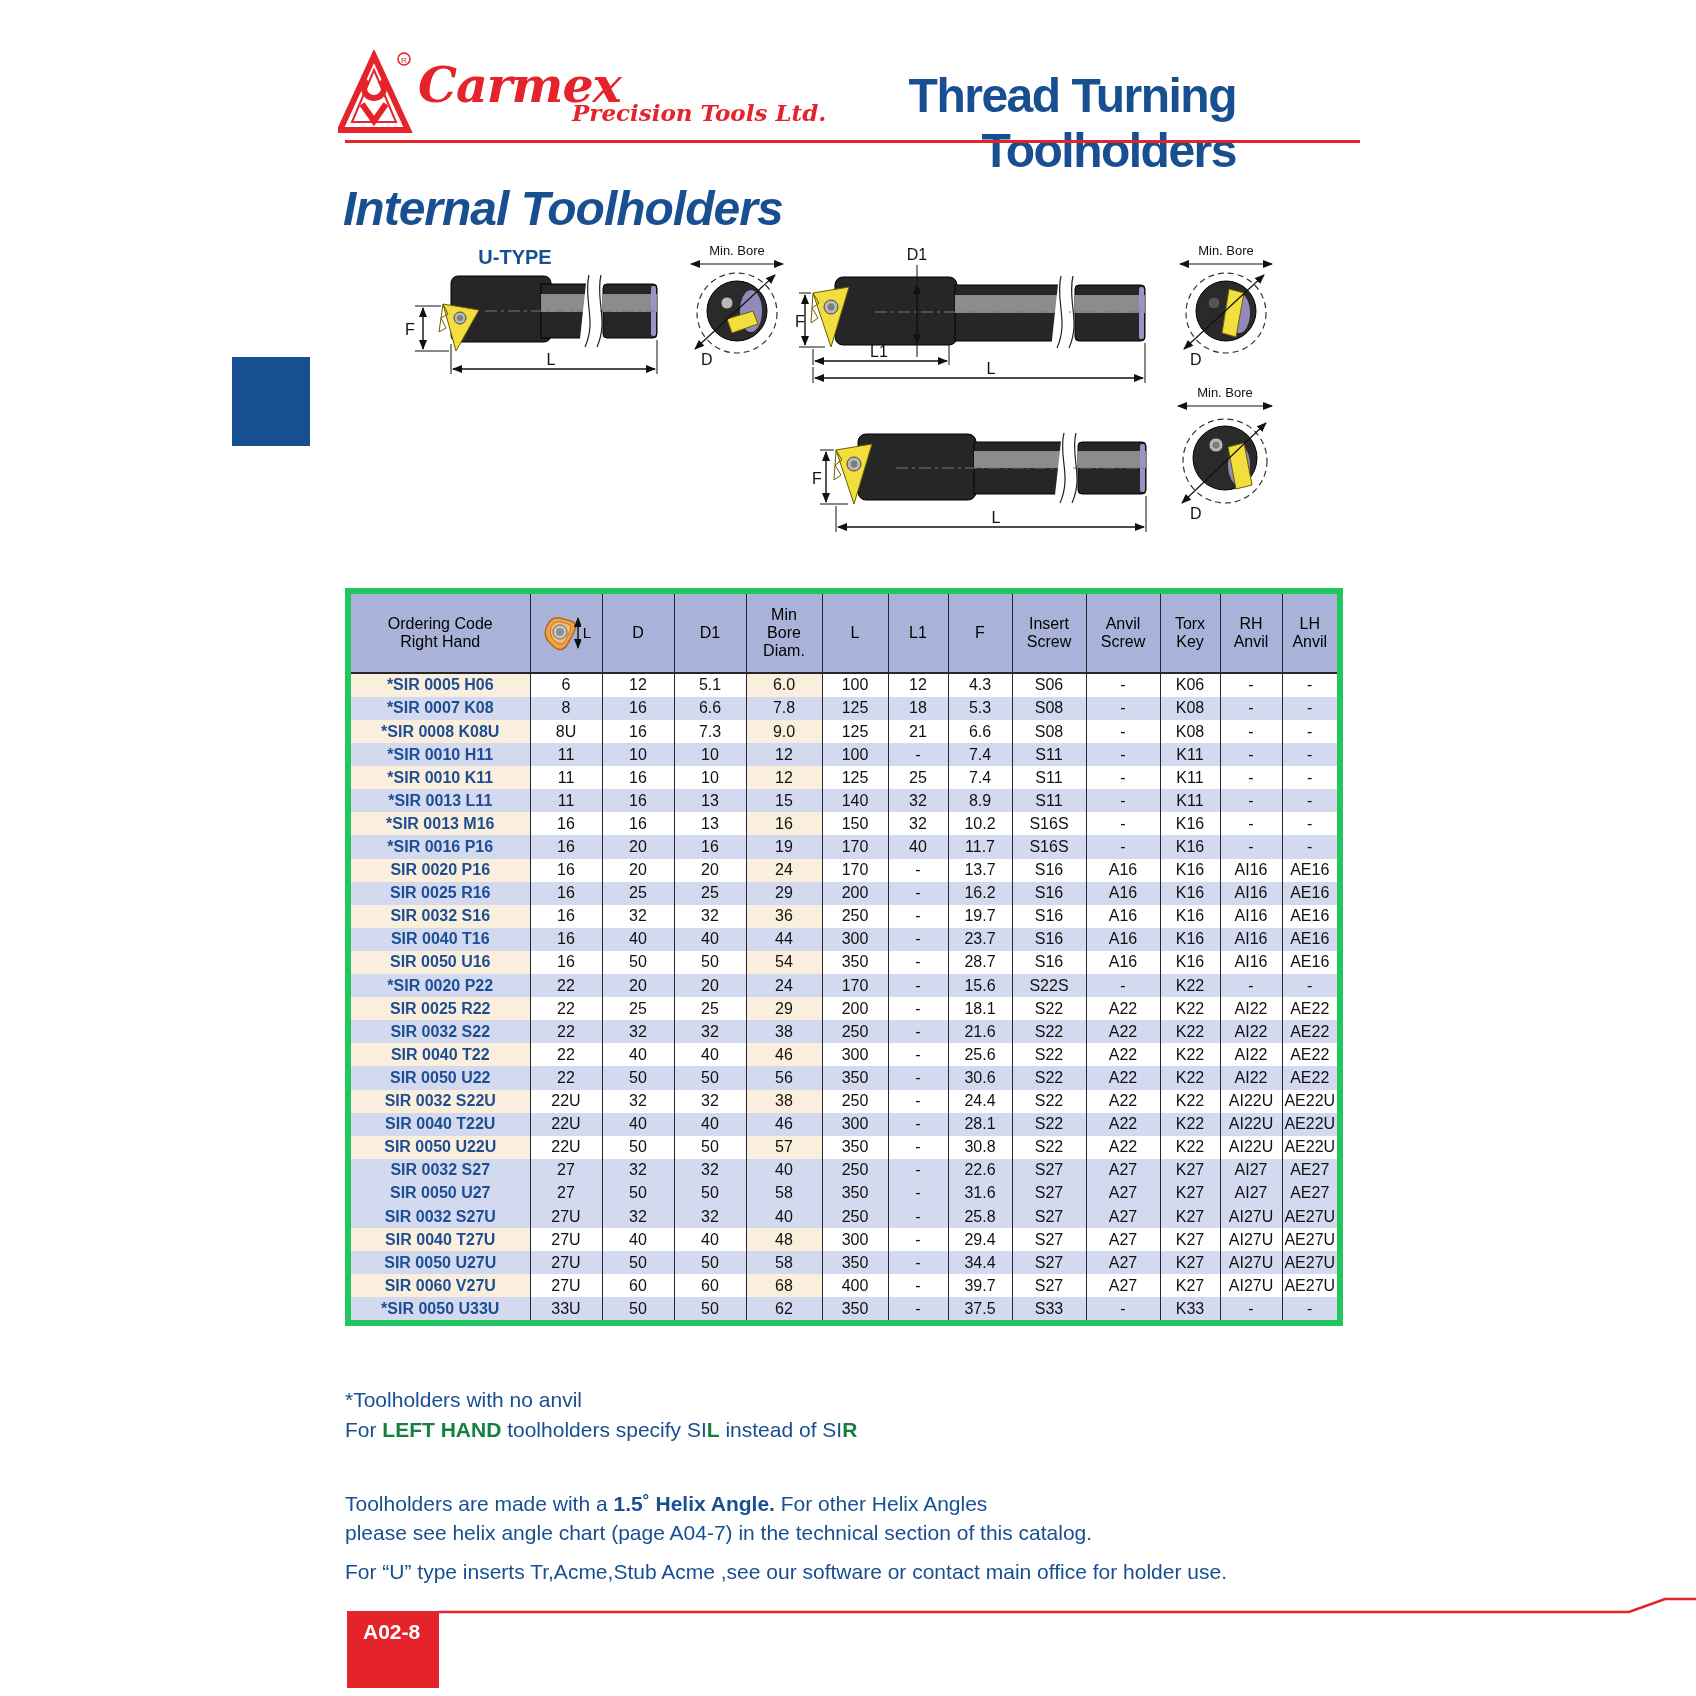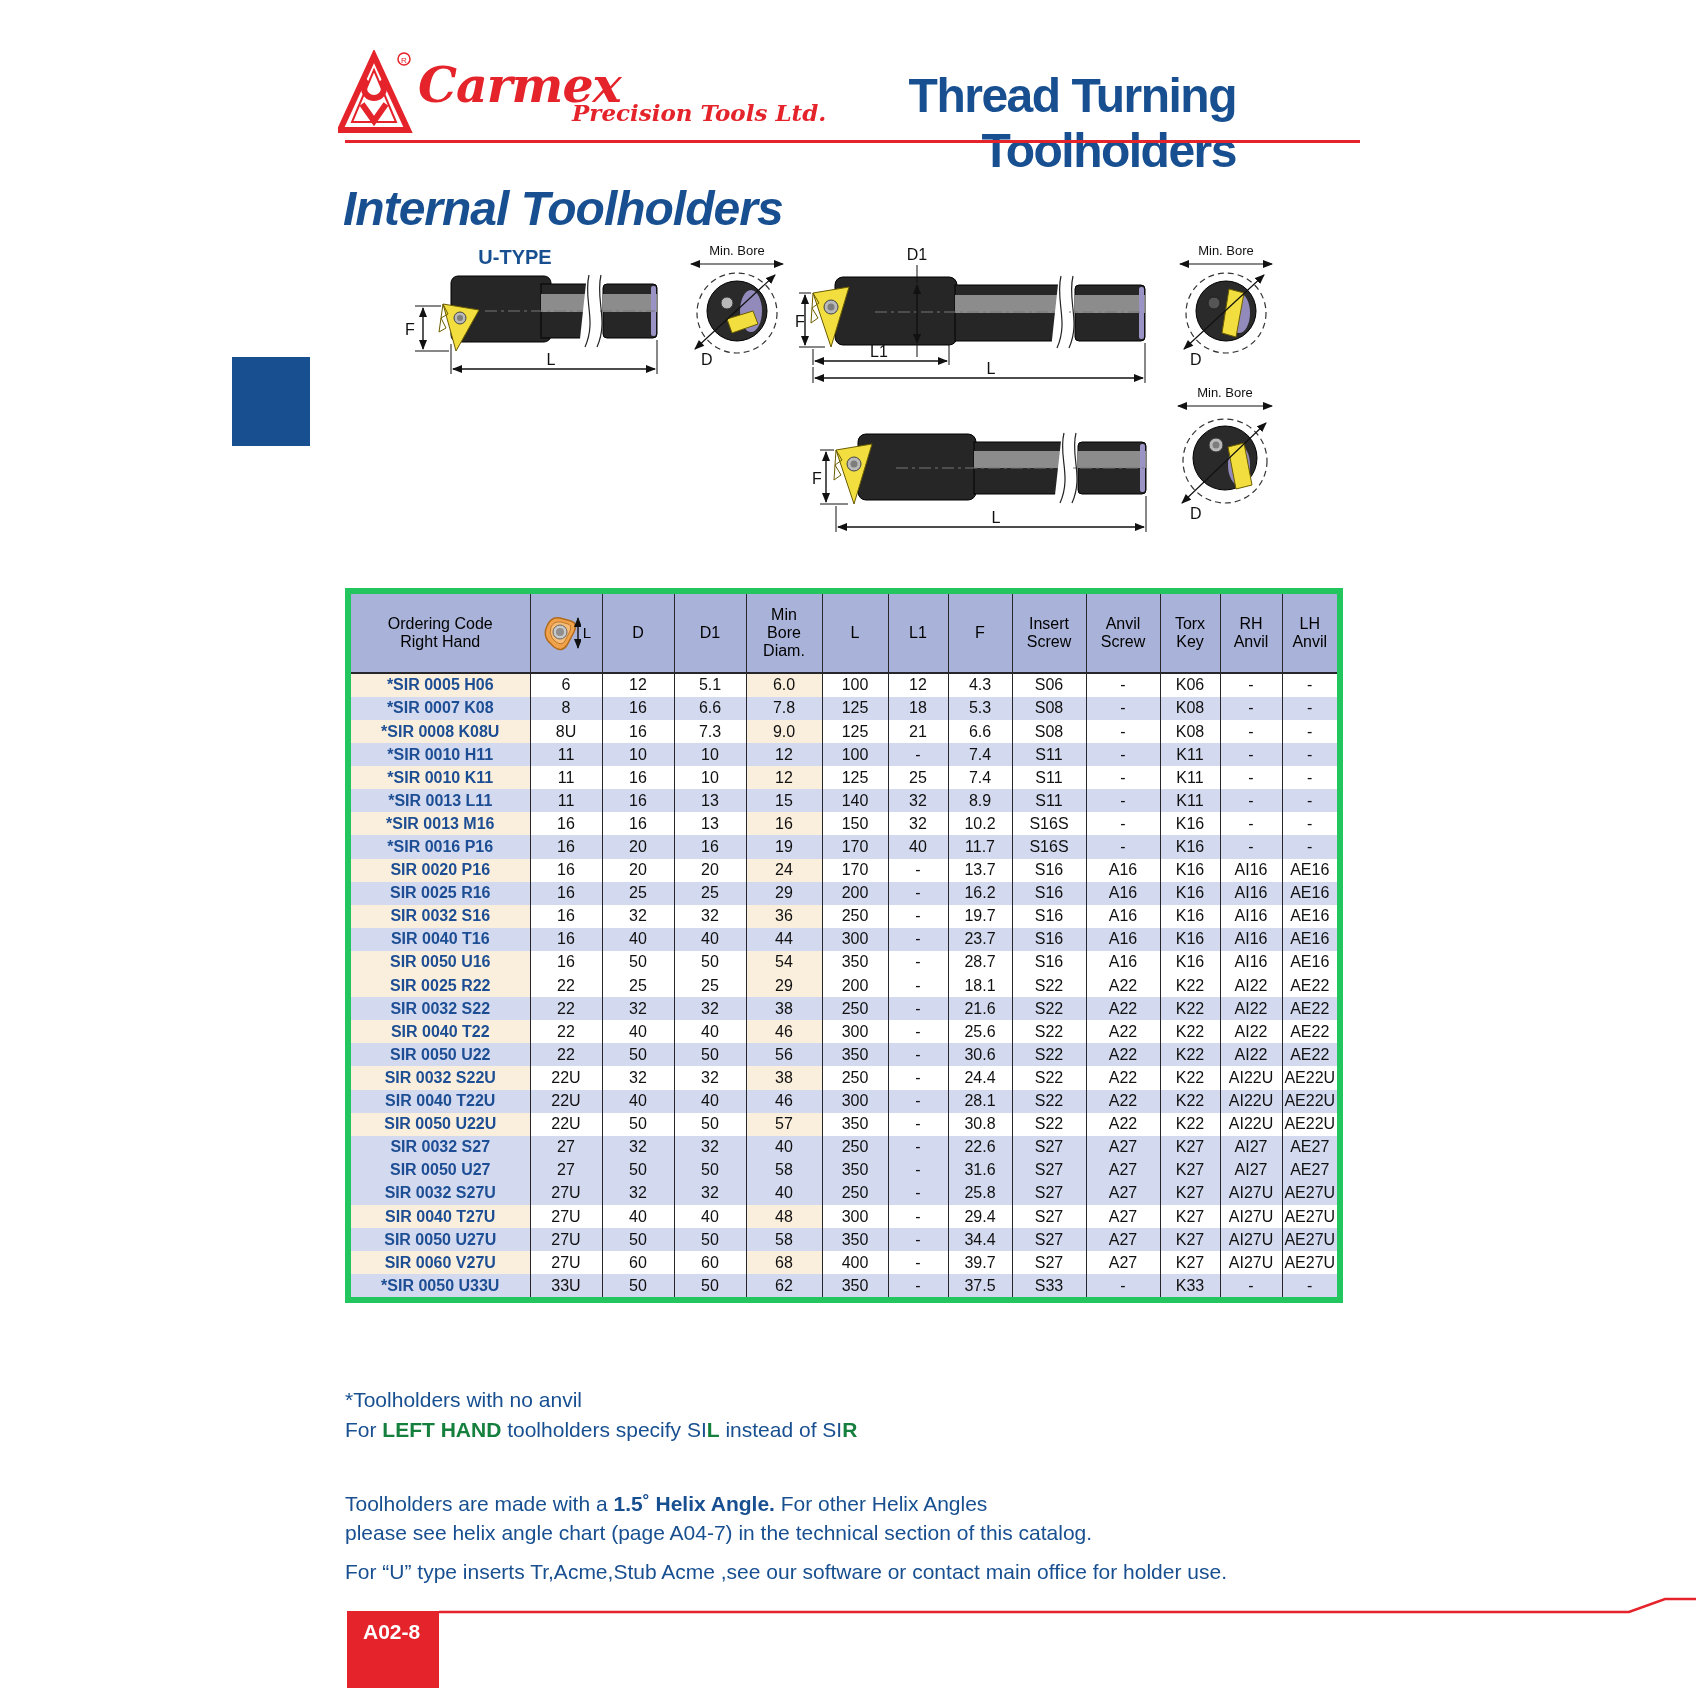--- a/index.html
+++ b/index.html
@@ -464,20 +464,35 @@
             <td class="bore-cell">54</td>
             <td>350</td>
             <td>-</td>
             <td>28.7</td>
             <td>S16</td>
             <td>A16</td>
             <td>K16</td>
             <td>AI16</td>
             <td>AE16</td>
           </tr>
+          <tr class="row-dark">
+            <td class="code-cell">*SIR 0020 P22</td>
+            <td>22</td>
+            <td>20</td>
+            <td>20</td>
+            <td class="bore-cell">24</td>
+            <td>170</td>
+            <td>-</td>
+            <td>15.6</td>
+            <td>S22S</td>
+            <td>-</td>
+            <td>K22</td>
+            <td>-</td>
+            <td>-</td>
+          </tr>
           <tr class="row-light">
             <td class="code-cell">SIR 0025 R22</td>
             <td>22</td>
             <td>25</td>
             <td>25</td>
             <td class="bore-cell">29</td>
             <td>200</td>
             <td>-</td>
             <td>18.1</td>
             <td>S22</td>

